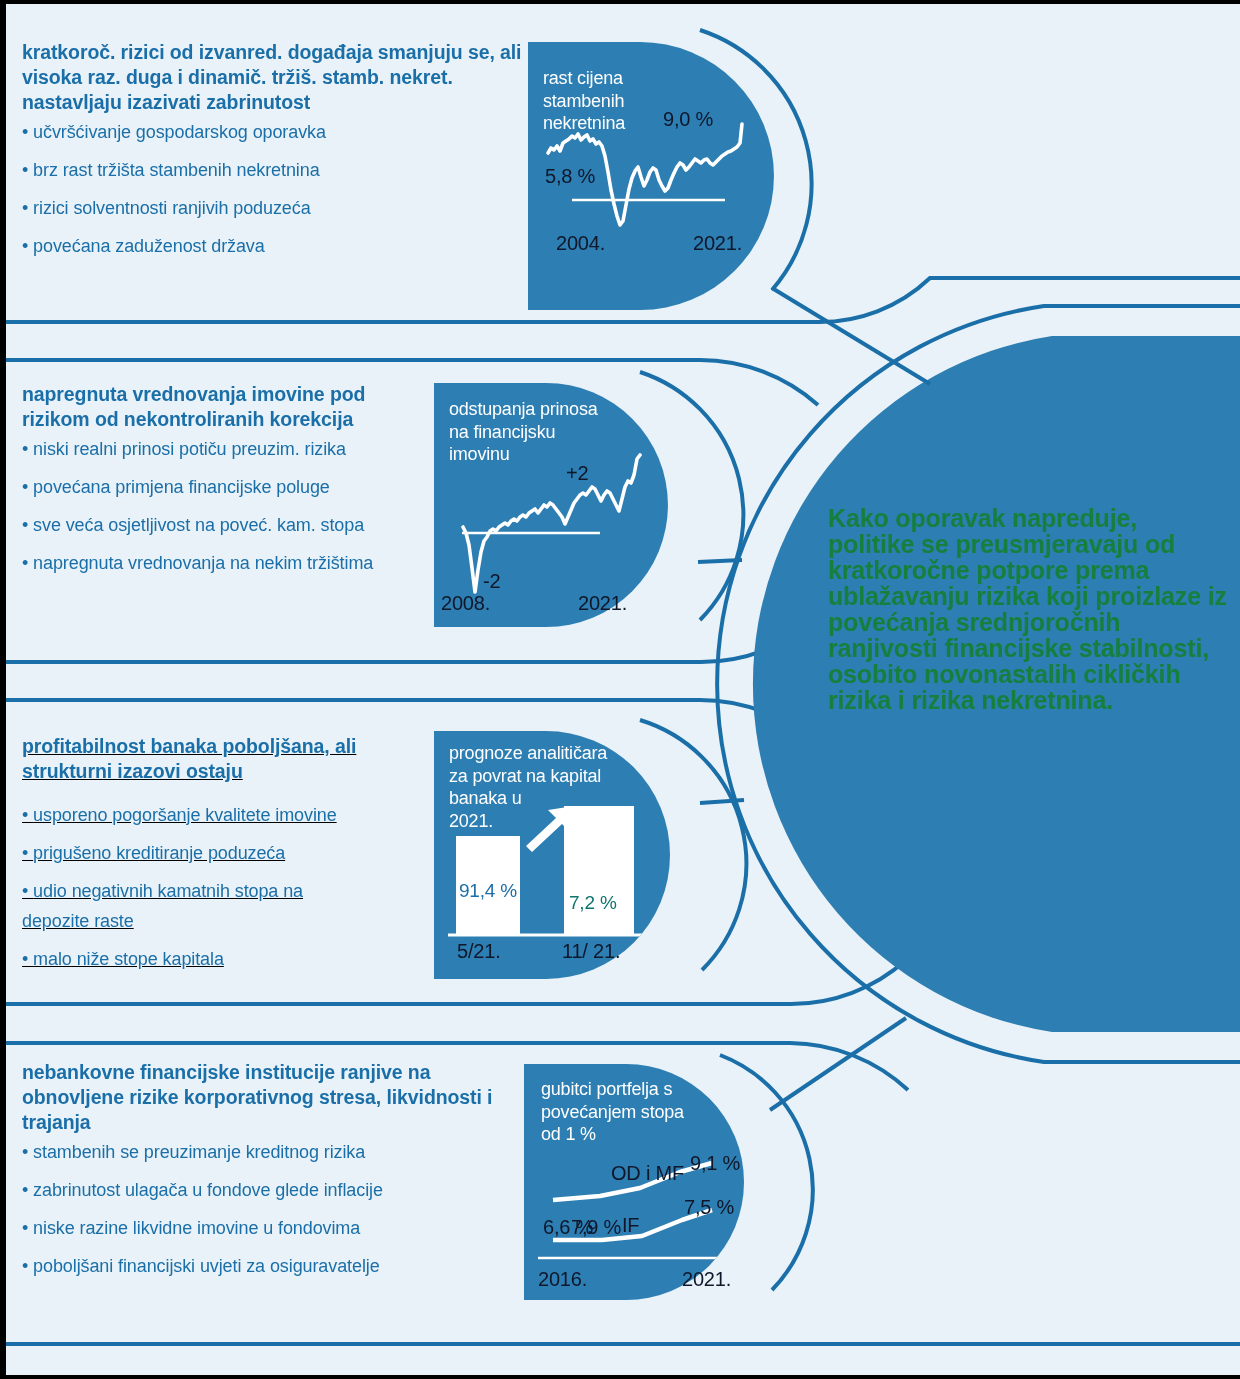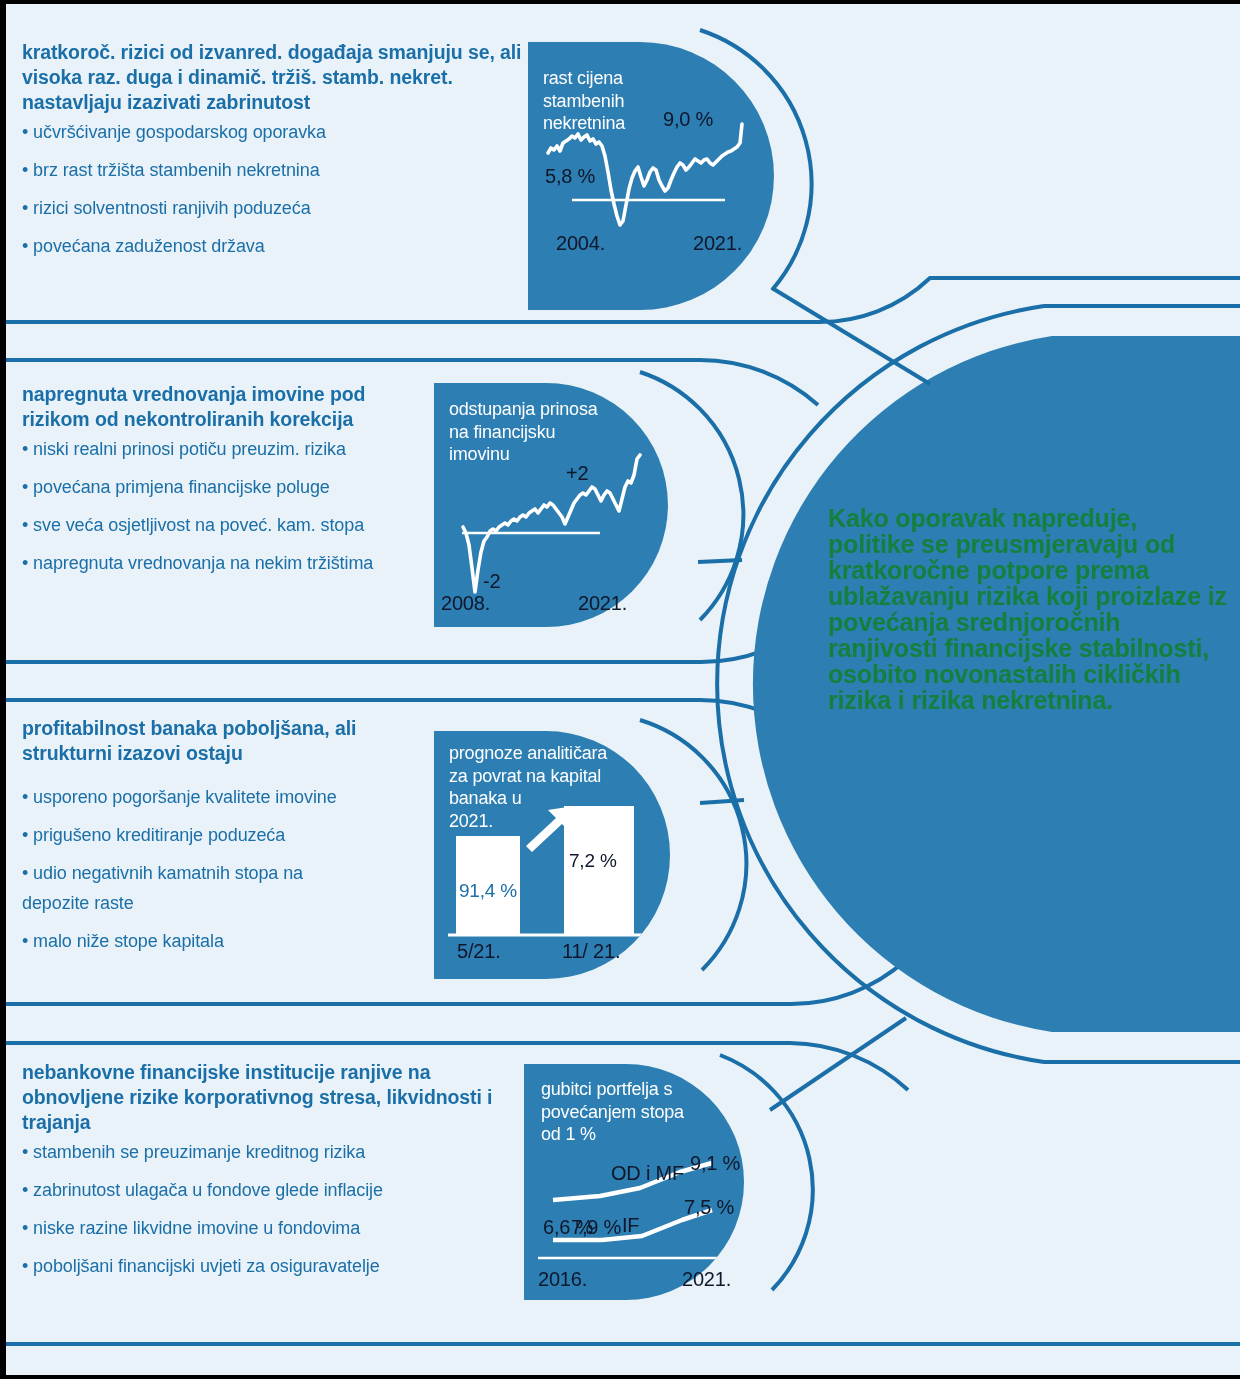--- a/index.html
+++ b/index.html
@@ -178,36 +178,36 @@
     </ul>
   </div>
   <div class="bubble-title" style="left:449px;top:398px;">odstupanja prinosa
 na financijsku
 imovinu</div>
   <div class="blabel" style="left:566px;top:462px;">+2</div>
   <div class="blabel" style="left:483px;top:570px;">-2</div>
   <div class="blabel" style="left:441px;top:592px;">2008.</div>
   <div class="blabel" style="left:578px;top:592px;">2021.</div>
 
-  <div class="sec-text" style="left:22px;top:716px;width:400px;">
+  <div class="sec-text" style="left:22px;top:734px;width:400px;text-decoration:underline;">
     <p class="sec-head">profitabilnost banaka poboljšana, ali strukturni izazovi ostaju</p>
     <ul class="sec-bullets" style="margin-top:20px;">
       <li>usporeno pogoršanje kvalitete imovine</li>
       <li>prigušeno kreditiranje poduzeća</li>
       <li style="margin-bottom:8px;">udio negativnih kamatnih stopa na</li>
       <li class="nobul">depozite raste</li>
       <li>malo niže stope kapitala</li>
     </ul>
   </div>
   <div class="bubble-title" style="left:449px;top:742px;">prognoze analitičara
 za povrat na kapital
 banaka u
 2021.</div>
   <div class="blabel sm" style="left:459px;top:880px;color:#1b6fa8;">91,4 %</div>
-  <div class="blabel sm" style="left:569px;top:850px;color:#0f172a;">7,2 %</div>
+  <div class="blabel sm" style="left:569px;top:892px;color:#0f766e;">7,2 %</div>
   <div class="blabel" style="left:457px;top:940px;">5/21.</div>
   <div class="blabel" style="left:562px;top:940px;">11/ 21.</div>
 
   <div class="sec-text" style="left:22px;top:1060px;width:490px;">
     <p class="sec-head">nebankovne financijske institucije ranjive na obnovljene rizike korporativnog stresa, likvidnosti i trajanja</p>
     <ul class="sec-bullets">
       <li>stambenih se preuzimanje kreditnog rizika</li>
       <li>zabrinutost ulagača u fondove glede inflacije</li>
       <li>niske razine likvidne imovine u fondovima</li>
       <li>poboljšani financijski uvjeti za osiguravatelje</li>

